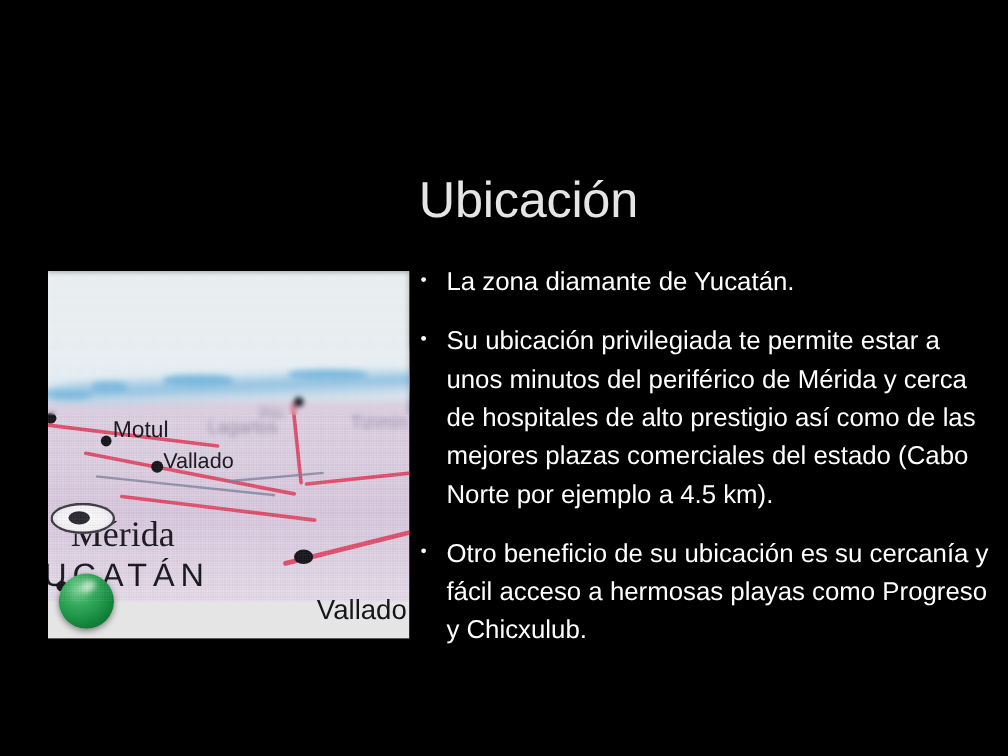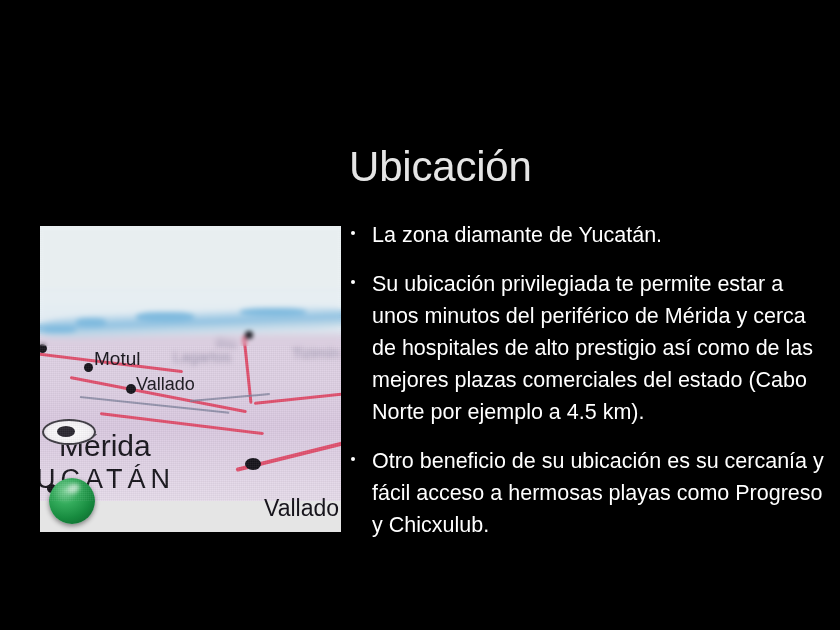--- a/index.html
+++ b/index.html
@@ -237,21 +237,21 @@
       <div class="city-dot" style="left:205px; top:105px; width:8px; height:8px;"></div>
       <div class="city-dot" style="left:205px; top:232px; width:16px; height:12px;"></div>
       <div class="city-dot" style="left:7px;  top:258px; width:9px;  height:9px;"></div>
 
       <div class="map-label map-label-blur" style="left:176px; top:110px; font-size:13px;">Río</div>
       <div class="map-label map-label-blur" style="left:133px; top:122px; font-size:15px;">Lagartos</div>
       <div class="map-label map-label-blur" style="left:252px; top:118px; font-size:15px;">Tizimín</div>
 
       <div class="map-label" style="left:54px; top:122px; font-size:19px;">Motul</div>
       <div class="map-label" style="left:96px; top:148px; font-size:18px;">Vallado</div>
-      <div class="map-label" style="left:19px; top:203px; font-size:30px; font-weight:400;">Mérida</div>
+      <div class="map-label" style="left:19px; top:203px; font-size:30px; font-weight:400;font-family:Liberation Serif, serif;">Mérida</div>
       <div class="map-label" style="left:-4px; top:238px; font-size:27px; letter-spacing:5px;">UCATÁN</div>
       <div class="map-label" style="left:224px; top:243px; font-size:23px;margin-top:26px;">Vallado</div>
 
       <div id="map-pin-base"></div>
       <div id="map-pin-hole"></div>
       <div id="map-pin-head"></div>
       <div id="map-pin-glint"></div>
 
       <div class="map-grain"></div>
       <div class="map-blur-top"></div>

